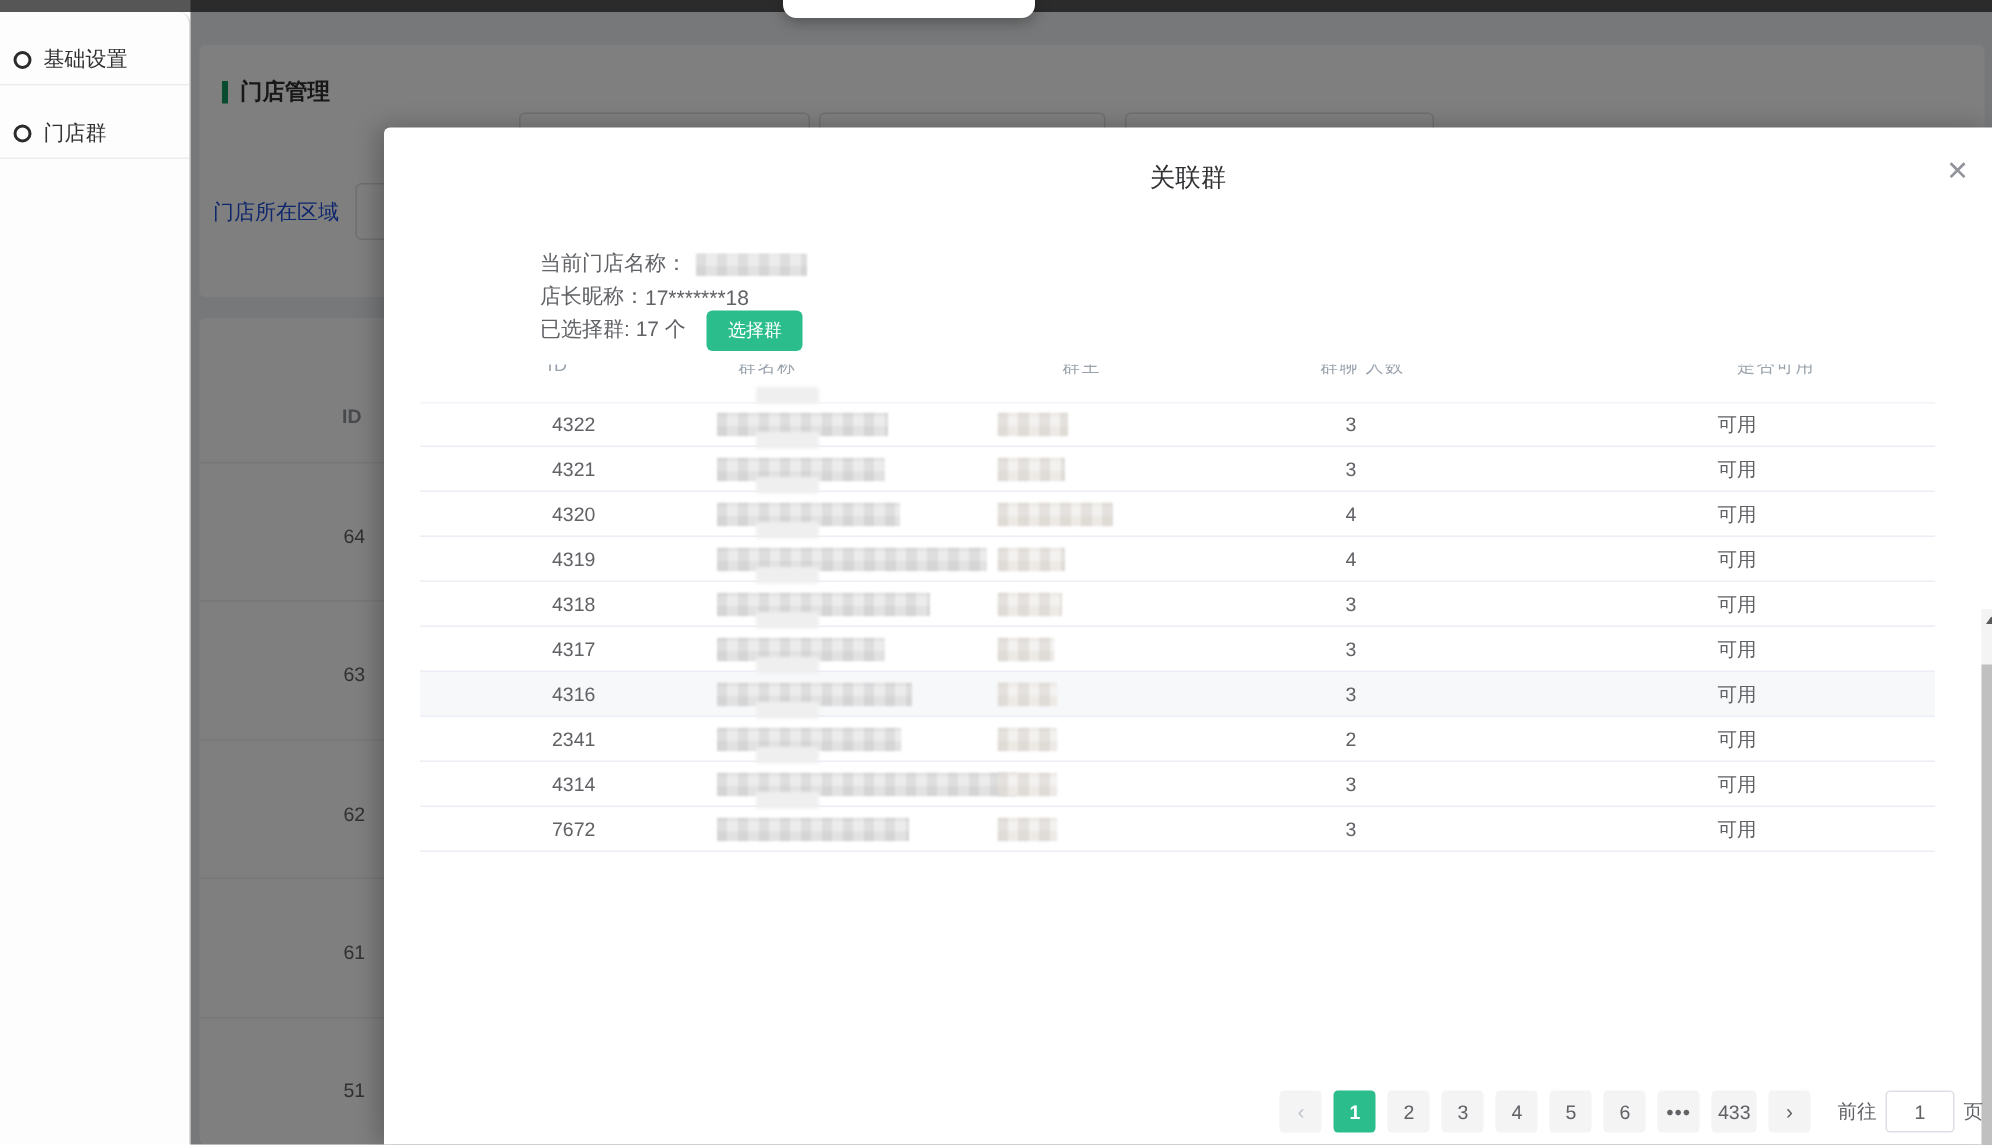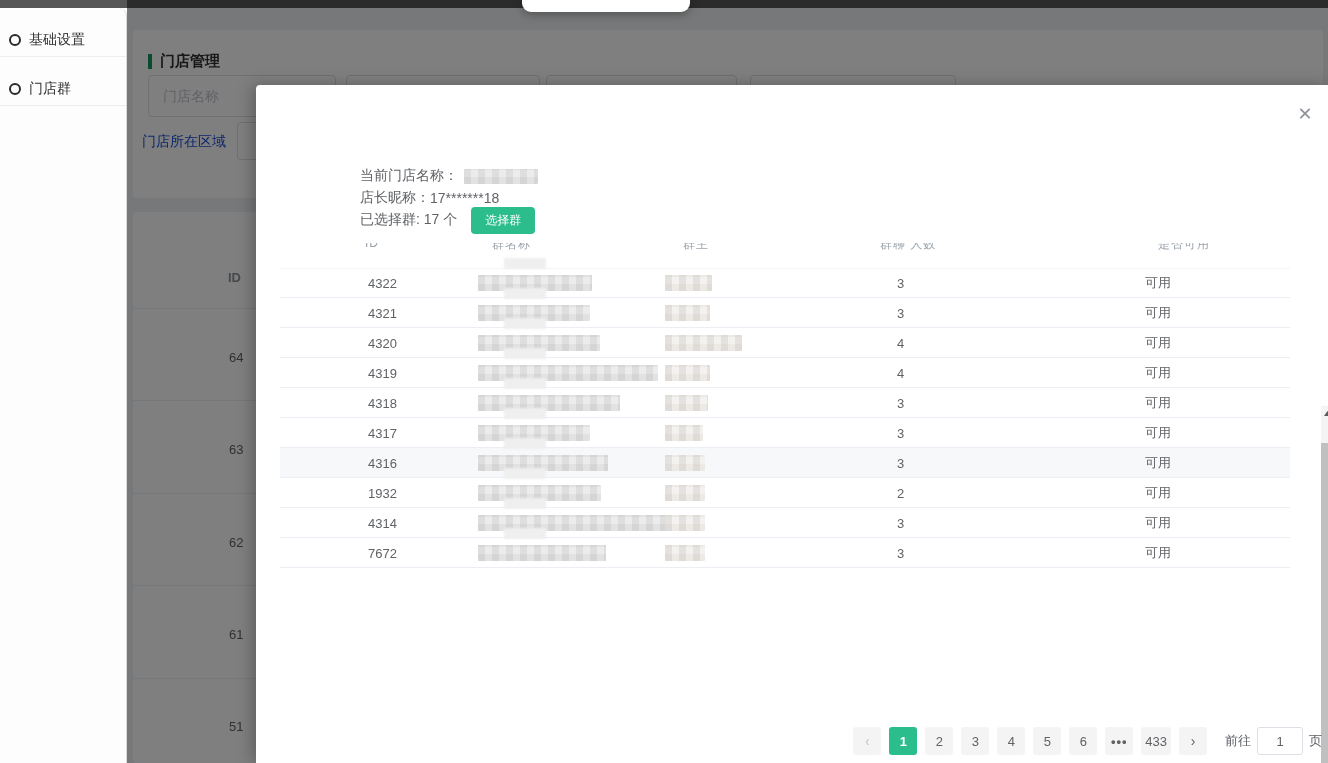--- a/index.html
+++ b/index.html
@@ -113,21 +113,20 @@
 </head>
 <body>
 
 <div id="main" class="abs">
 
   <div id="filter-card" class="card">
     <div id="section-title-row">
       <div id="section-bar"></div>
       <div id="section-title">门店管理</div>
     </div>
-    <input id="flt-1" class="flt-input" placeholder="门店名称" style="">
     <input id="flt-2" class="flt-input" placeholder="店主会员id" style="">
     <input id="flt-3" class="flt-input" placeholder="店主昵称/虚拟绑定号" style="">
     <input id="flt-4" class="flt-input" placeholder="门店分类" style="">
     <div id="region-label">门店所在区域</div>
     <div id="region-select"></div>
   </div>
 
   <div id="table-card" class="card">
     <div id="bg-id-header">ID</div>
     <div class="bg-row-line" style="top:96px"></div>
@@ -155,20 +154,21 @@
     <span class="radio-ring"></span>
     <span class="side-label">基础设置</span>
   </div>
   <div class="side-item">
     <span class="radio-ring"></span>
     <span class="side-label">门店群</span>
   </div>
 </div>
 
 <div id="modal" class="abs">
+  <div id="modal-title">关联群</div>
   <div id="modal-close">✕</div>
 
   <div id="store-info">
     <div class="info-line">
       <span>当前门店名称：</span>
       <span id="info-name-blob" class="blob"></span>
     </div>
     <div class="info-line">
       <span>店长昵称：</span>
       <span>17*******18</span>
@@ -180,21 +180,21 @@
   </div>
 
   <div id="grp-table">
     <div id="hdr-host">
         <div class="hdr-clip" style="left: 85px; width: 90px;">
           <span>ID</span>
         </div>
         <div class="hdr-clip" style="left: 212px; width: 90px;">
           <span>群名称</span>
         </div>
-        <div class="hdr-clip" style="left: 403px; width: 90px;">
+        <div class="hdr-clip" style="left: 428px; width: 90px;">
           <span>群主</span>
         </div>
         <div class="hdr-clip" style="left: 600px; width: 90px;">
           <span>群聊 人数</span>
         </div>
         <div class="hdr-clip" style="left: 878px; width: 90px;">
           <span>是否可用</span>
         </div>
       </div>
     <div id="rows-host">
@@ -241,21 +241,21 @@
           <span class="cell c-status">可用</span>
         </div>
         <div class="grp-row shaded">
           <span class="cell c-id">4316</span>
           <span class="cell c-name blob" style="width: 130px;"></span>
           <span class="cell c-owner blob light" style="width: 40px;"></span>
           <span class="cell c-count">3</span>
           <span class="cell c-status">可用</span>
         </div>
         <div class="grp-row">
-          <span class="cell c-id">1932</span>
+          <span class="cell c-id">2341</span>
           <span class="cell c-name blob" style="width: 123px;"></span>
           <span class="cell c-owner blob light" style="width: 40px;"></span>
           <span class="cell c-count">2</span>
           <span class="cell c-status">可用</span>
         </div>
         <div class="grp-row">
           <span class="cell c-id">4314</span>
           <span class="cell c-name blob" style="width: 200px;"></span>
           <span class="cell c-owner blob light" style="width: 40px;"></span>
           <span class="cell c-count">3</span>

